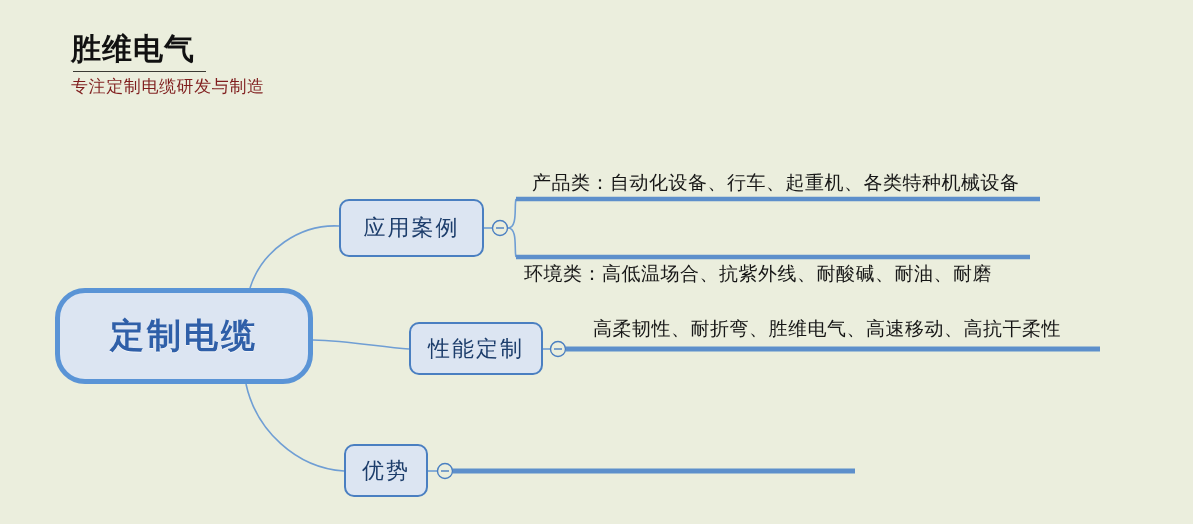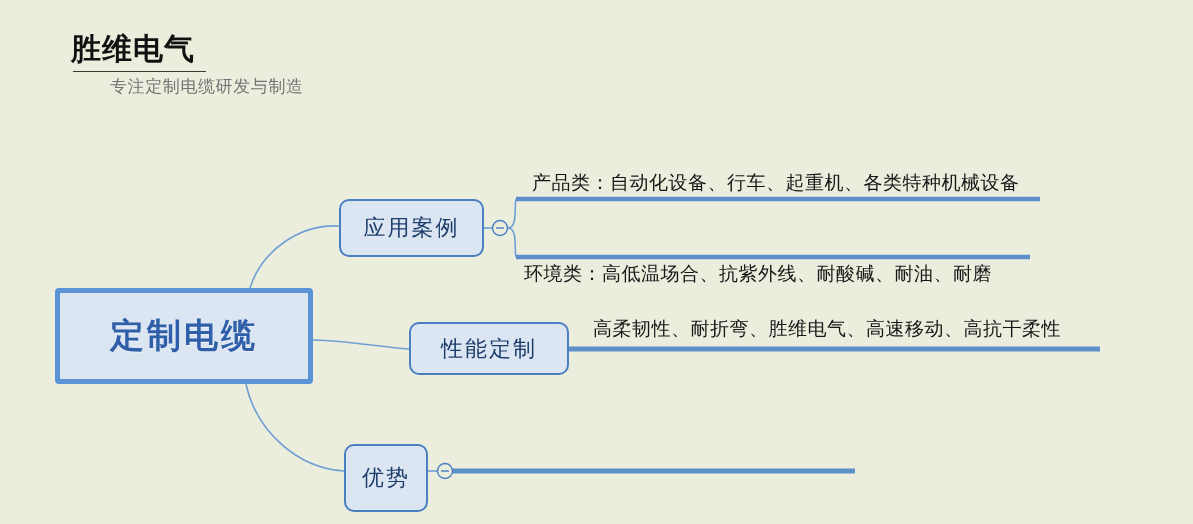--- a/index.html
+++ b/index.html
@@ -50,61 +50,60 @@
   }
   .brand-rule {
     width: 133px;
     height: 1px;
     background: #3a3a33;
     margin: 4px 0 3px 2px;
   }
   .brand-tagline {
     font-family: Liberation Serif, serif;
     font-size: 17px;
-    color: #737373;
+    color: #7f1d1d;
     letter-spacing: 0.6px;
     white-space: nowrap;
-    margin-left: 39px;
   }
 
   
   .node {
     position: absolute;
     box-sizing: border-box;
     background: #dce5f2;
     display: flex;
     align-items: center;
     justify-content: center;
     color: #1b3f70;
     font-family: "DejaVu Sans", "Liberation Sans", sans-serif;
     white-space: nowrap;
   }
   .node-root {
     left: 55px;
     top: 288px;
     width: 258px;
     height: 96px;
     border: 5px solid #5a94d6;
-    border-radius: 4px;
+    border-radius: 30px;
     font-size: 34px;
     font-weight: bold;
     color: #2f5fa8;
     letter-spacing: 3px;
     text-shadow: 0 1px 0 rgba(255,255,255,.55);
   }
   .node-branch {
     border: 2px solid #4a7fc1;
     border-radius: 10px;
     font-size: 22px;
     letter-spacing: 2px;
     color: #1c3d6b;
   }
   .node-app   { left: 339px; top: 199px; width: 145px; height: 58px; }
-  .node-perf  { left: 409px; top: 322px; width: 160px; height: 53px; }
-  .node-adv   { left: 344px; top: 444px; width: 84px;  height: 68px; }
+  .node-perf  { left: 409px; top: 322px; width: 134px; height: 53px; }
+  .node-adv   { left: 344px; top: 444px; width: 84px;  height: 53px; }
 
   
   #links {
     position: absolute;
     left: 0; top: 0;
     width: 1193px;
     height: 524px;
     pointer-events: none;
   }
 

